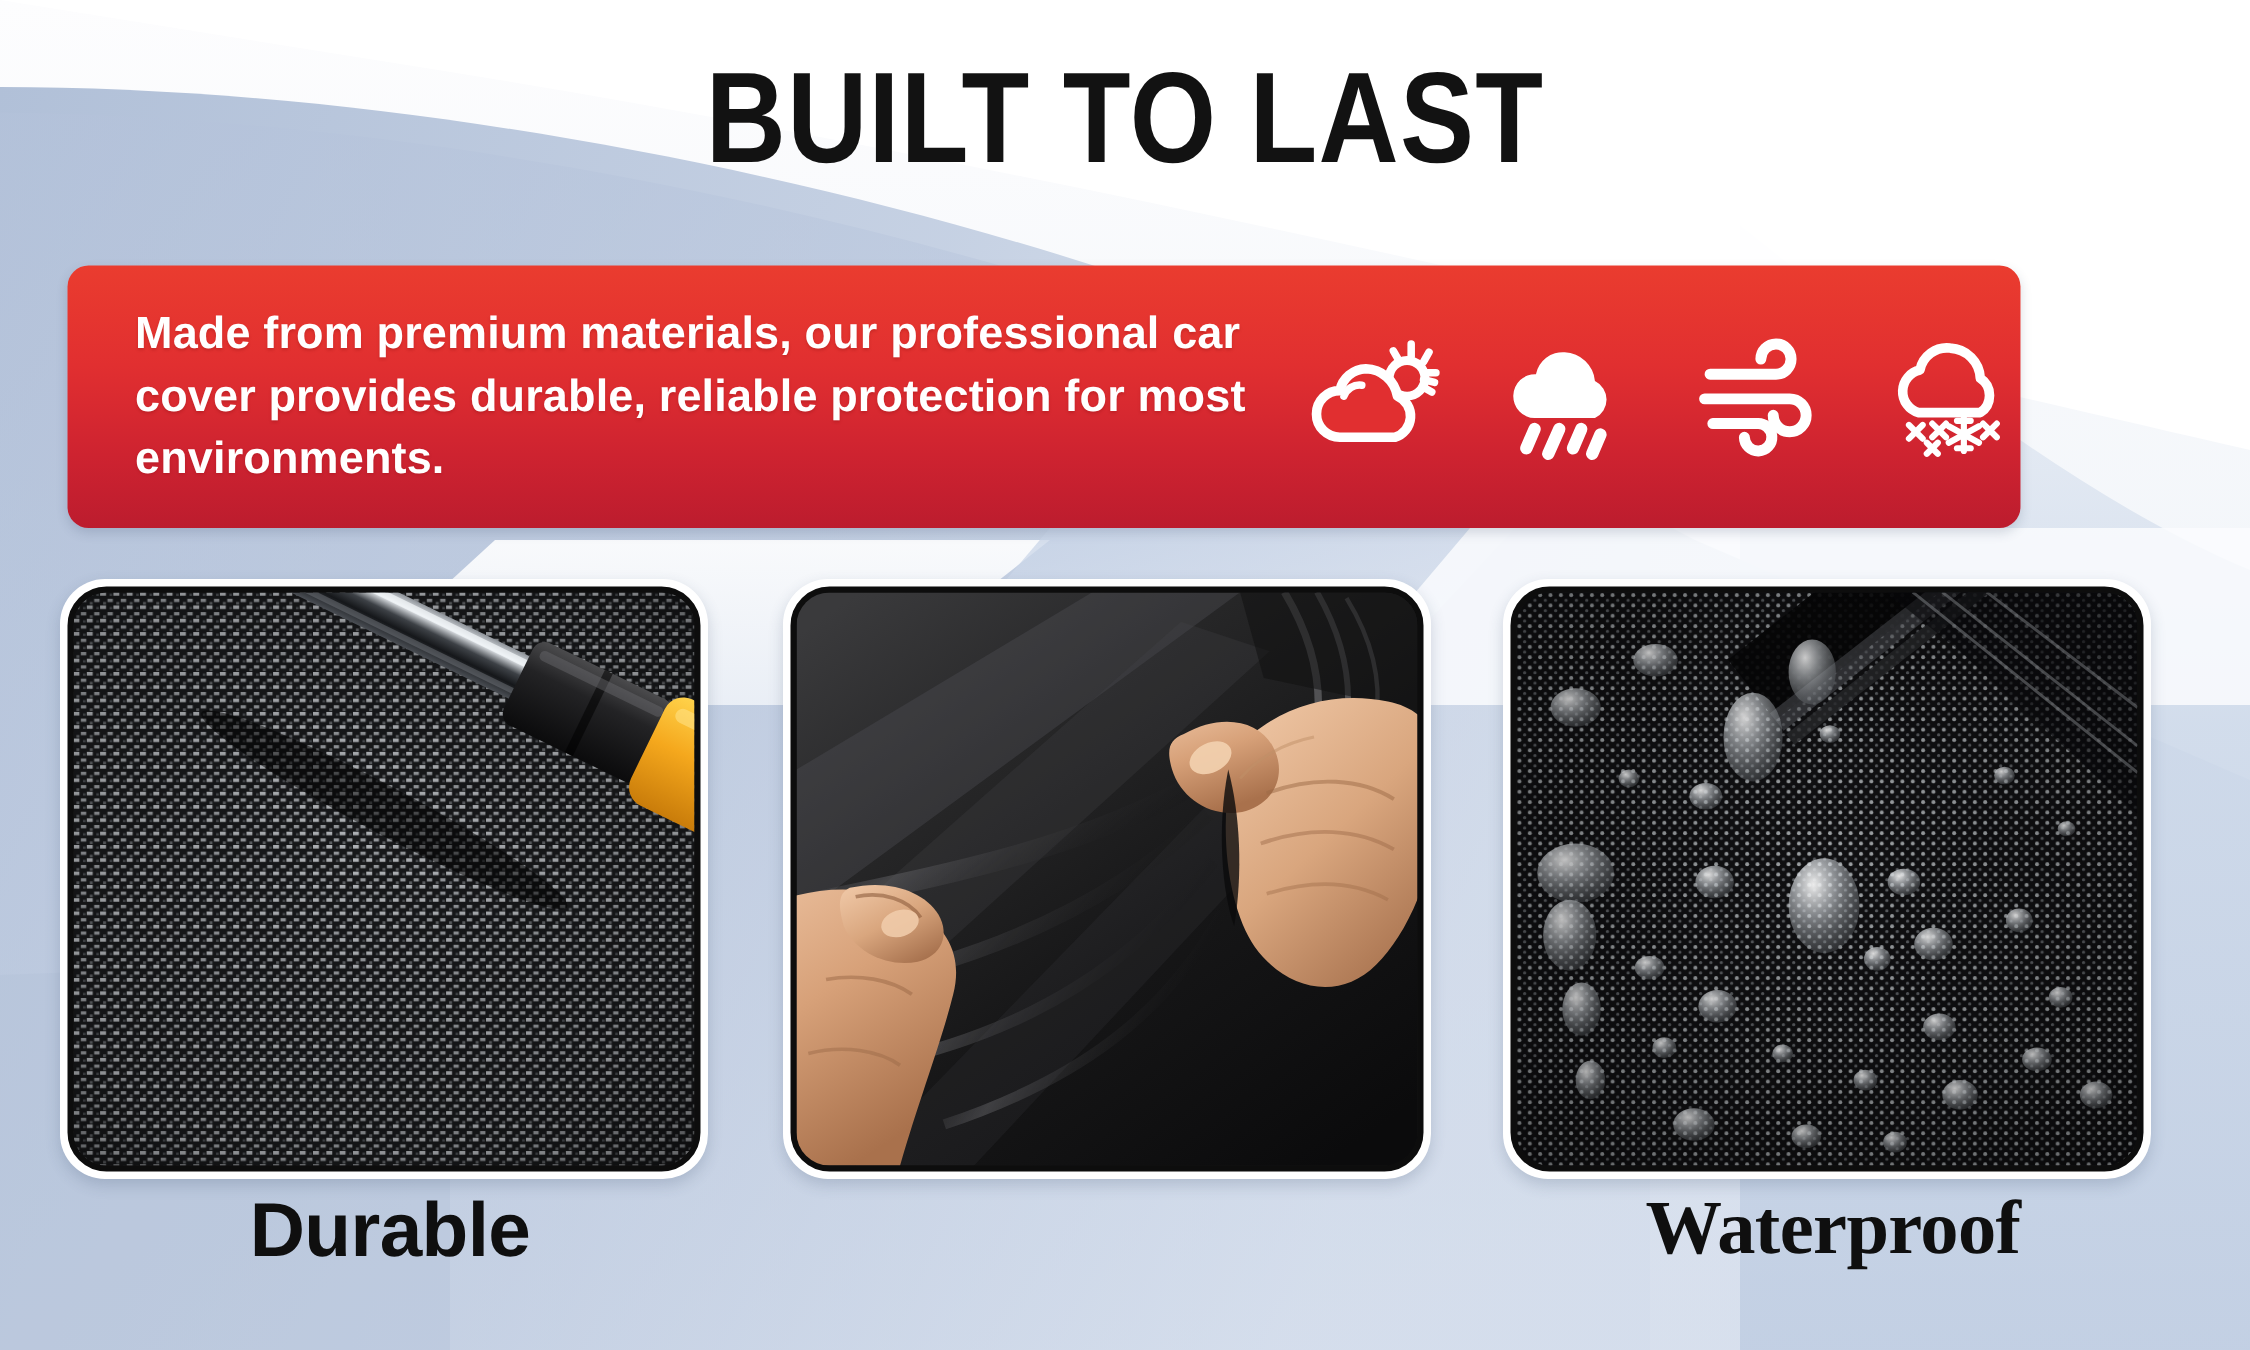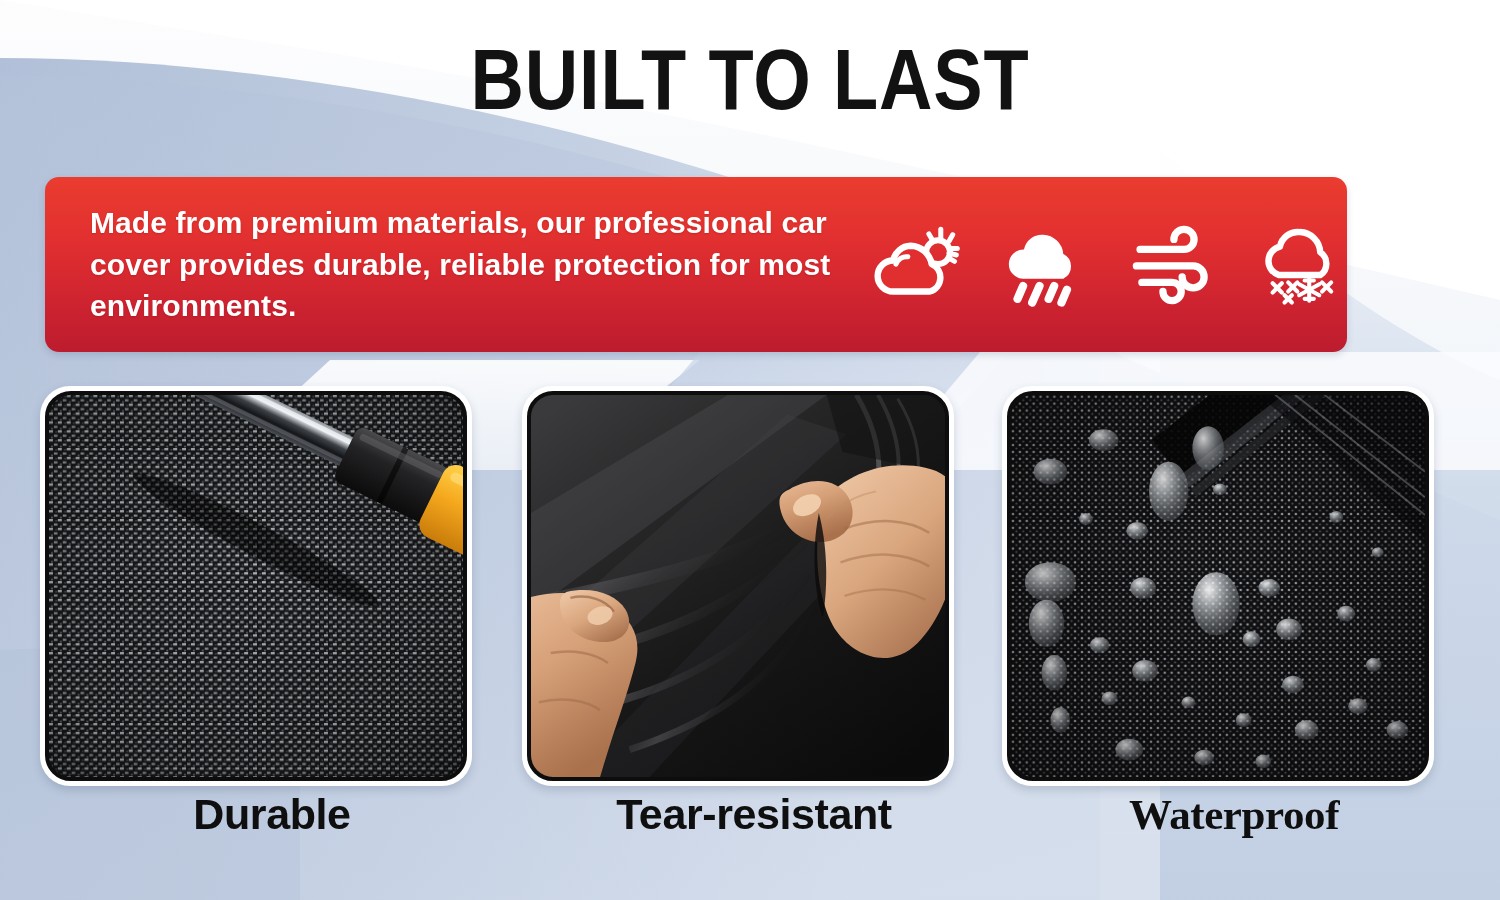--- a/index.html
+++ b/index.html
@@ -82,24 +82,24 @@
     border-radius:26px;
     border:4px solid #0d0d0d;
     overflow:hidden;
     position:relative;
     background:#131313;
   }
   .photo-svg { display:block; width:100%; height:100%; }
 
   .caption {
     position:absolute;
-    left:16px; top:404px;
+    left:4px; top:404px;
     width:432px;
     text-align:center;
-    font-size:43px;
+    font-size:51px;
     font-weight:bold;
     color:#0f0f0f;
     letter-spacing:-0.4px;
   }
 </style>
 </head>
 <body>
 
 <div id="bg-layer">
   <svg id="bg-svg" viewBox="0 0 1500 900" preserveAspectRatio="none">
@@ -358,21 +358,20 @@
             <path d="M318,136 C350,124 382,126 404,140" stroke="#9c6946" stroke-width="2.6" fill="none" opacity="0.5"></path>
             <path d="M314,170 C348,158 380,160 404,174" stroke="#9c6946" stroke-width="2.6" fill="none" opacity="0.45"></path>
             <path d="M318,204 C350,194 378,196 400,208" stroke="#9c6946" stroke-width="2.4" fill="none" opacity="0.4"></path>
             <path d="M300,126 C312,112 330,102 350,98" stroke="#c08f68" stroke-width="2" fill="none" opacity="0.5"></path>
           </g>
 
           <path d="M292,120 C300,150 302,190 296,226 C288,204 284,160 292,120 Z" fill="#0a0a0b" opacity="0.8"></path>
         </svg>
       </div>
     </div>
-    <div class="caption">Tear-resistant</div>
   </div>
 
   <div class="panel-wrap" id="panel-2">
     <div class="photo-frame">
       <div class="photo-inner">
         <svg class="photo-svg" viewBox="0 0 420 388" preserveAspectRatio="xMidYMid slice">
           <defs>
             <pattern id="dots" width="7" height="7" patternUnits="userSpaceOnUse">
               <rect width="7" height="7" fill="#101012"></rect>
               <circle cx="2" cy="2" r="1.35" fill="#c6cace" opacity="0.78"></circle>

